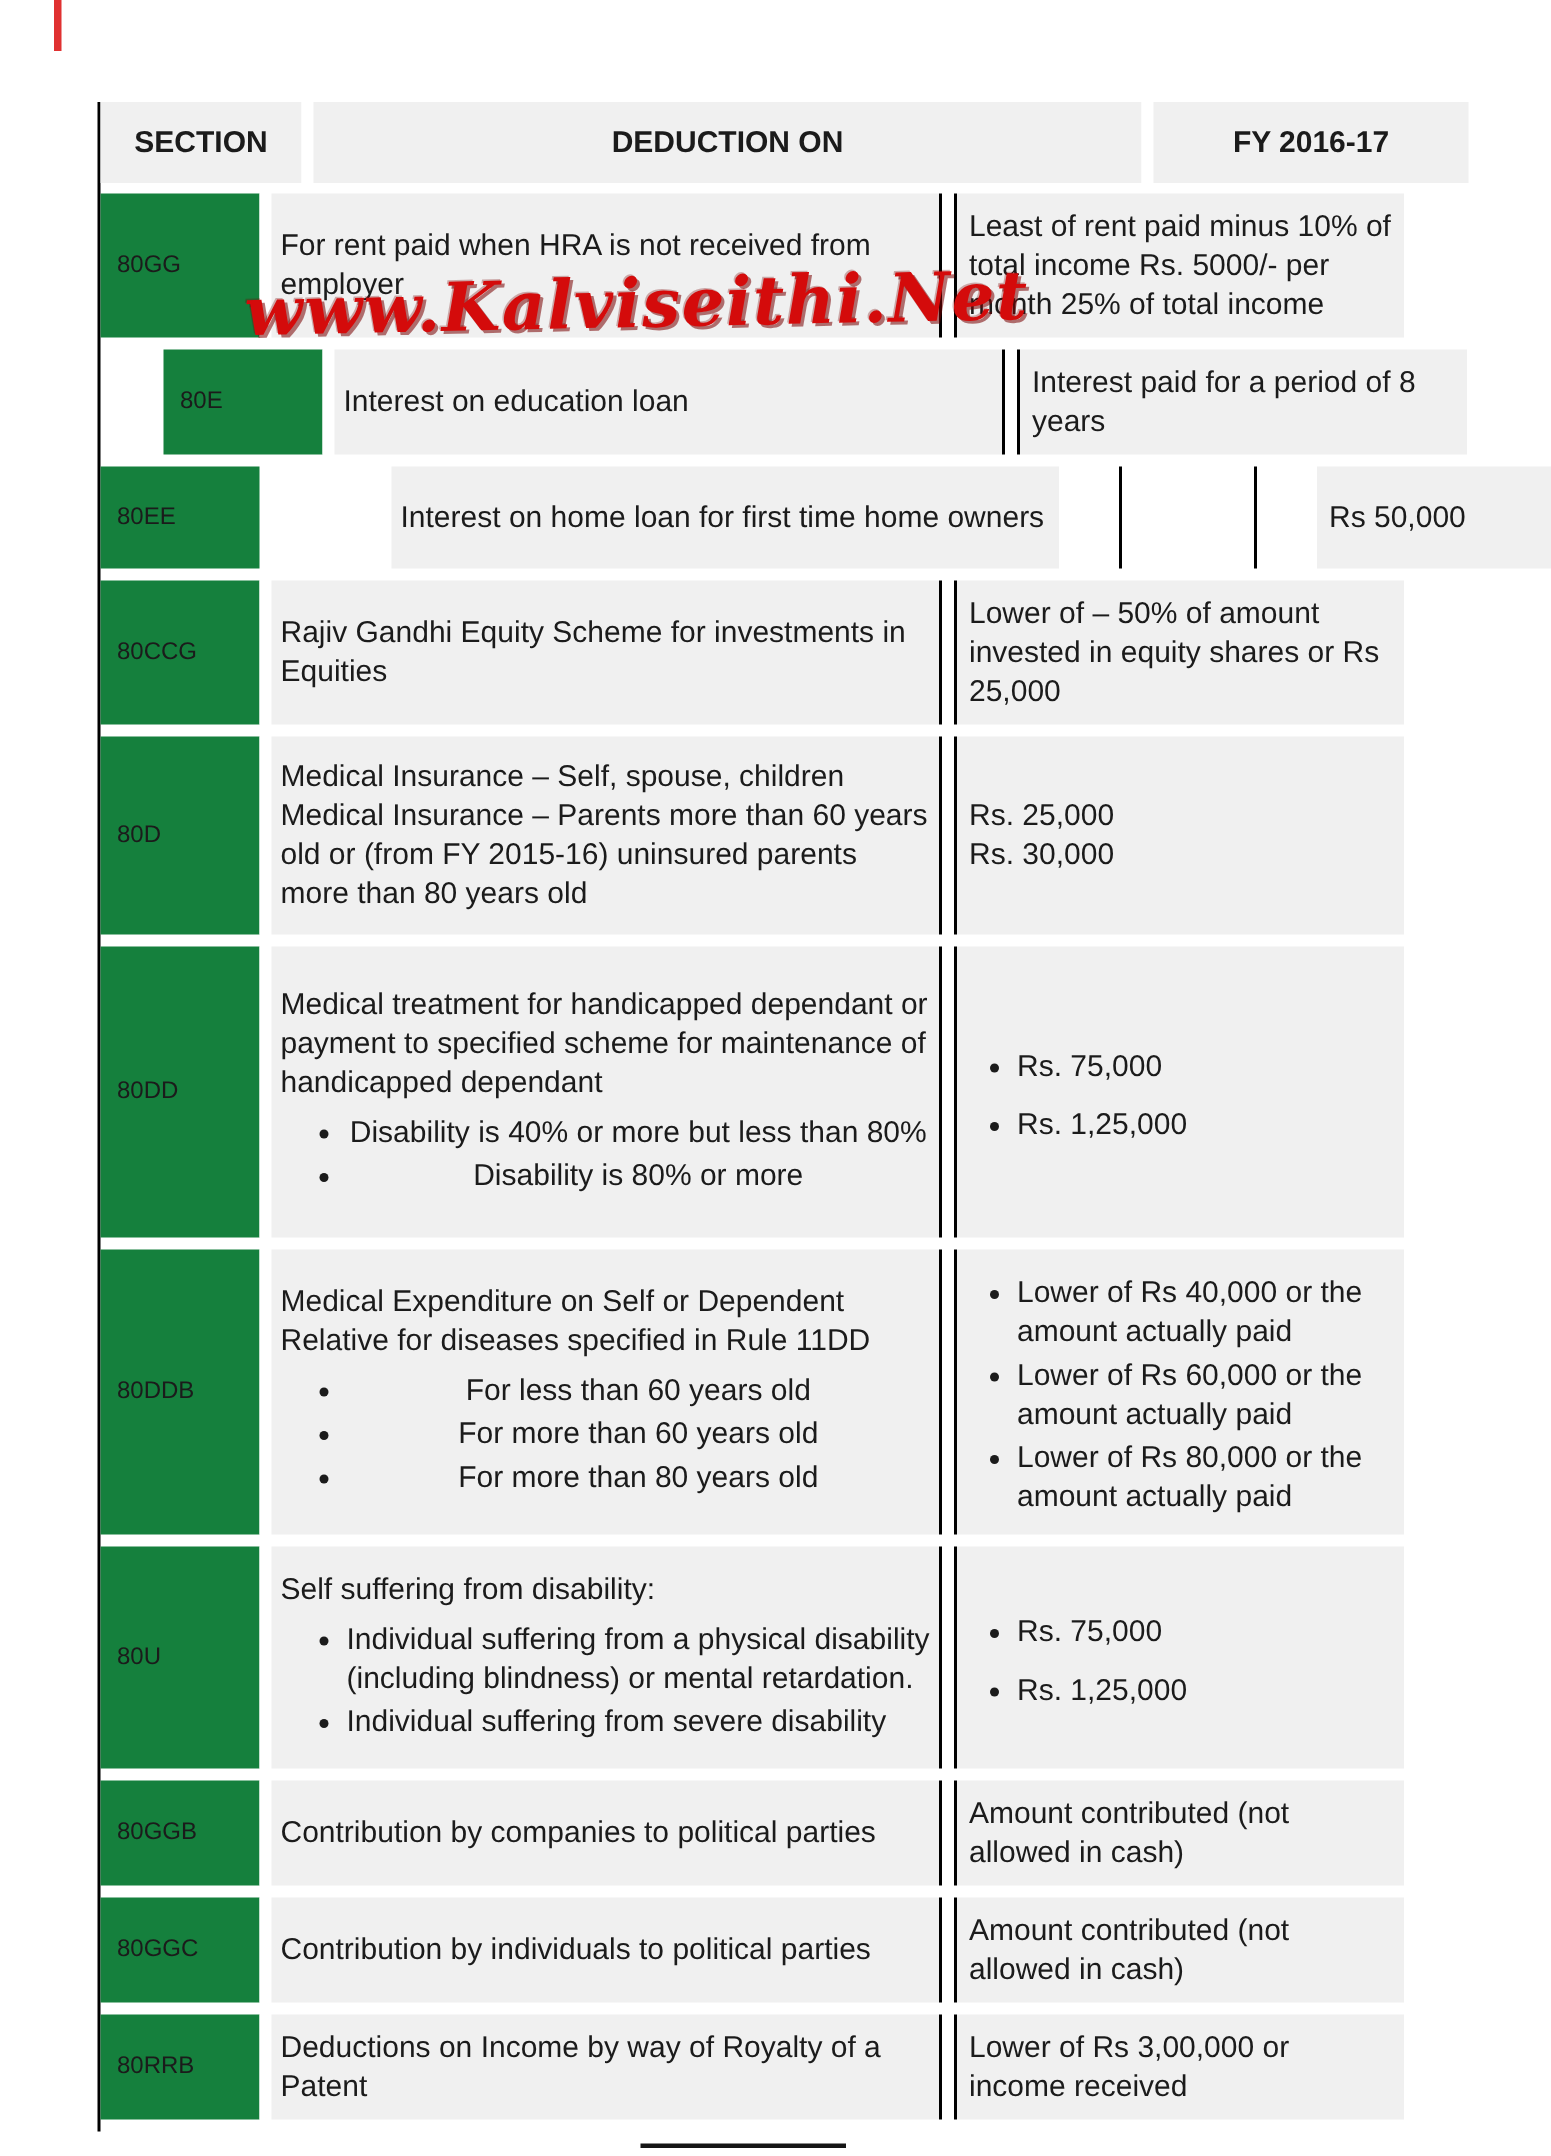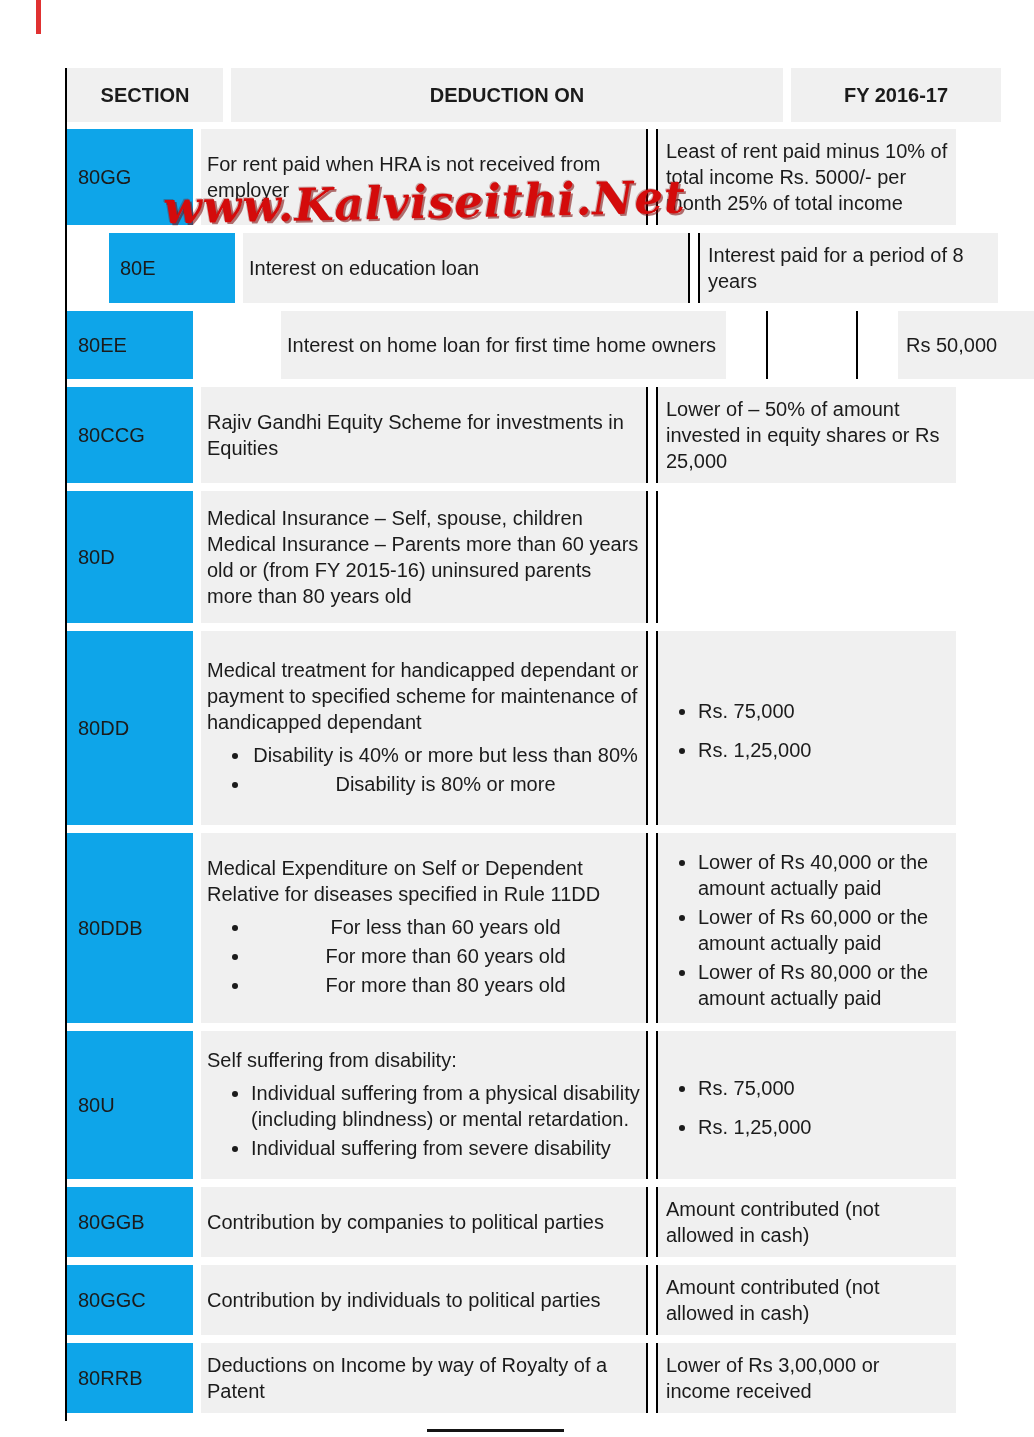--- a/index.html
+++ b/index.html
@@ -10,29 +10,29 @@
   }
   .table-wrap{
     position:absolute;left:65px;top:68px;width:899px;
     border-left:2px solid #000;
   }
   .header{display:flex;height:54px;margin-bottom:7px;}
   .hcell{
     background:#f0f0f0;display:flex;align-items:center;justify-content:center;
     font-weight:700;font-size:20px;flex:none;
   }
-  .hc1{width:156px}
+  .hc1{width:134px}
   .hc2{width:552px}
   .hc3{width:210px}
   .gap8{width:8px;flex:none;background:#fff;}
 
   .row{display:flex;margin-bottom:8px;}
   .c1{
-    width:126px;flex:none;background:#0ea5e9;display:flex;align-items:center;
-    box-sizing:border-box;padding-left:11px;font-size:20px;
+    width:106px;flex:none;background:#15803d;display:flex;align-items:center;
+    box-sizing:border-box;padding-left:11px;font-size:16px;
   }
   .c2{
     width:445px;flex:none;background:#f0f0f0;box-sizing:border-box;
     padding:9px 6px;font-size:20px;
     display:flex;flex-direction:column;justify-content:center;
   }
   .c3{
     width:298px;flex:none;background:#f0f0f0;box-sizing:border-box;
     padding:9px 8px;font-size:20px;
     display:flex;flex-direction:column;justify-content:center;
@@ -147,20 +147,24 @@
           <span>80D</span>
         </div>
         <div class="vgap"></div>
         <div class="c2">
           <div class="para">Medical Insurance – Self, spouse, children</div>
           <div class="para">Medical Insurance – Parents more than 60 years old or (from FY 2015-16) uninsured parents more than 80 years old</div>
         </div>
         <div class="vline"></div>
         <div class="vgap"></div>
         <div class="vline"></div>
+        <div class="c3">
+          <div class="para">Rs. 25,000</div>
+          <div class="para">Rs. 30,000</div>
+        </div>
       </div>
       <div class="row">
         <div class="c1">
           <span>80DD</span>
         </div>
         <div class="vgap"></div>
         <div class="c2">
           <div class="para">Medical treatment for handicapped dependant or payment to specified scheme for maintenance of handicapped dependant</div>
           <ul class="bullets gap-before">
             <li>Disability is 40% or more but less than 80%</li>

